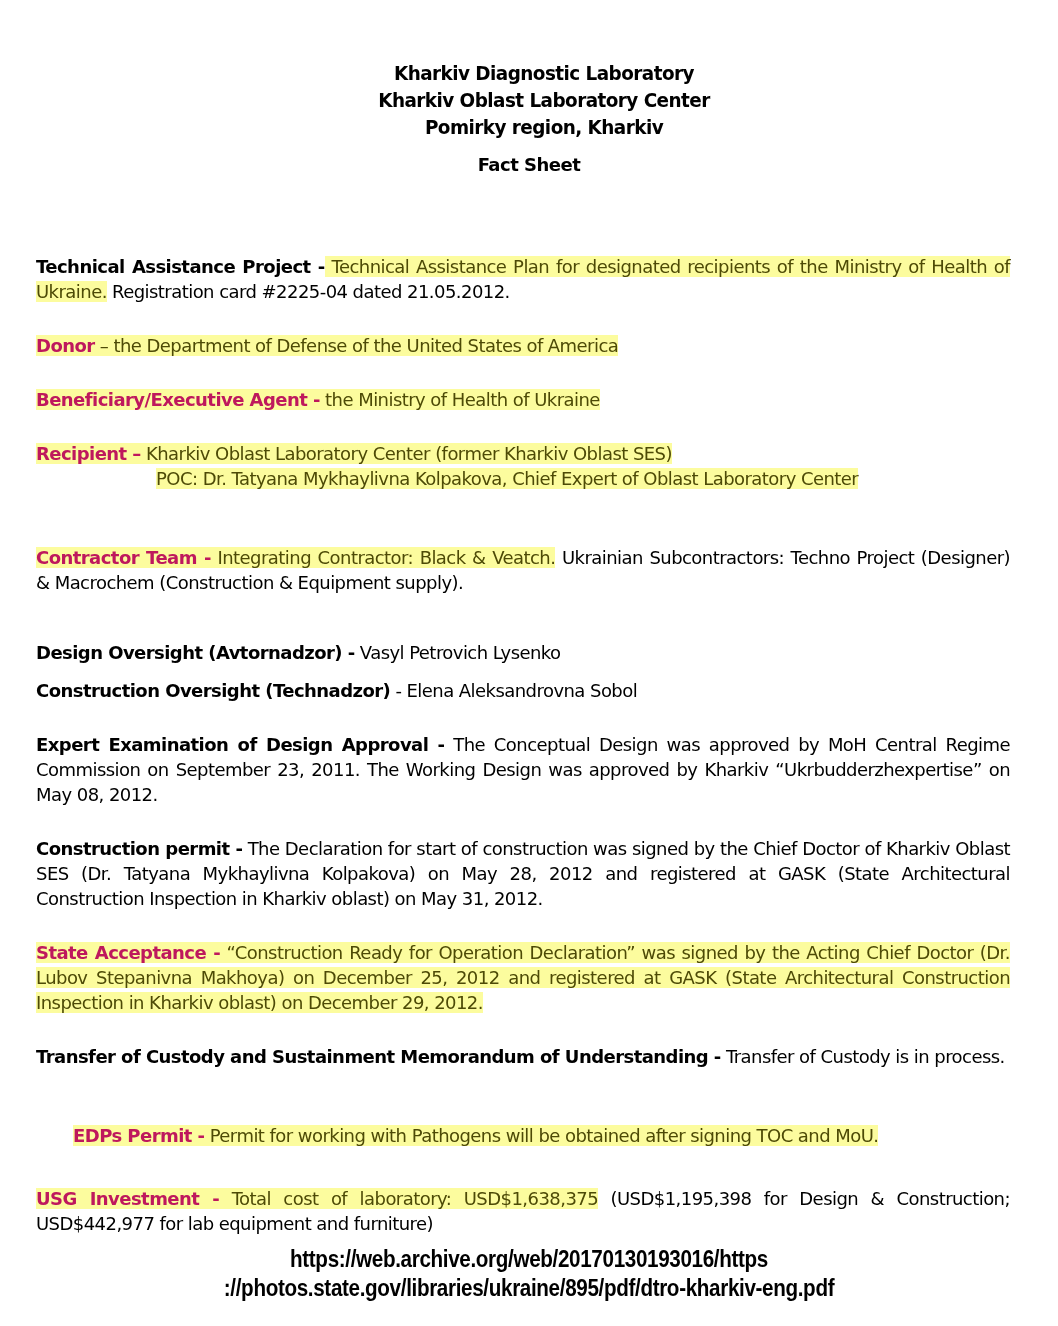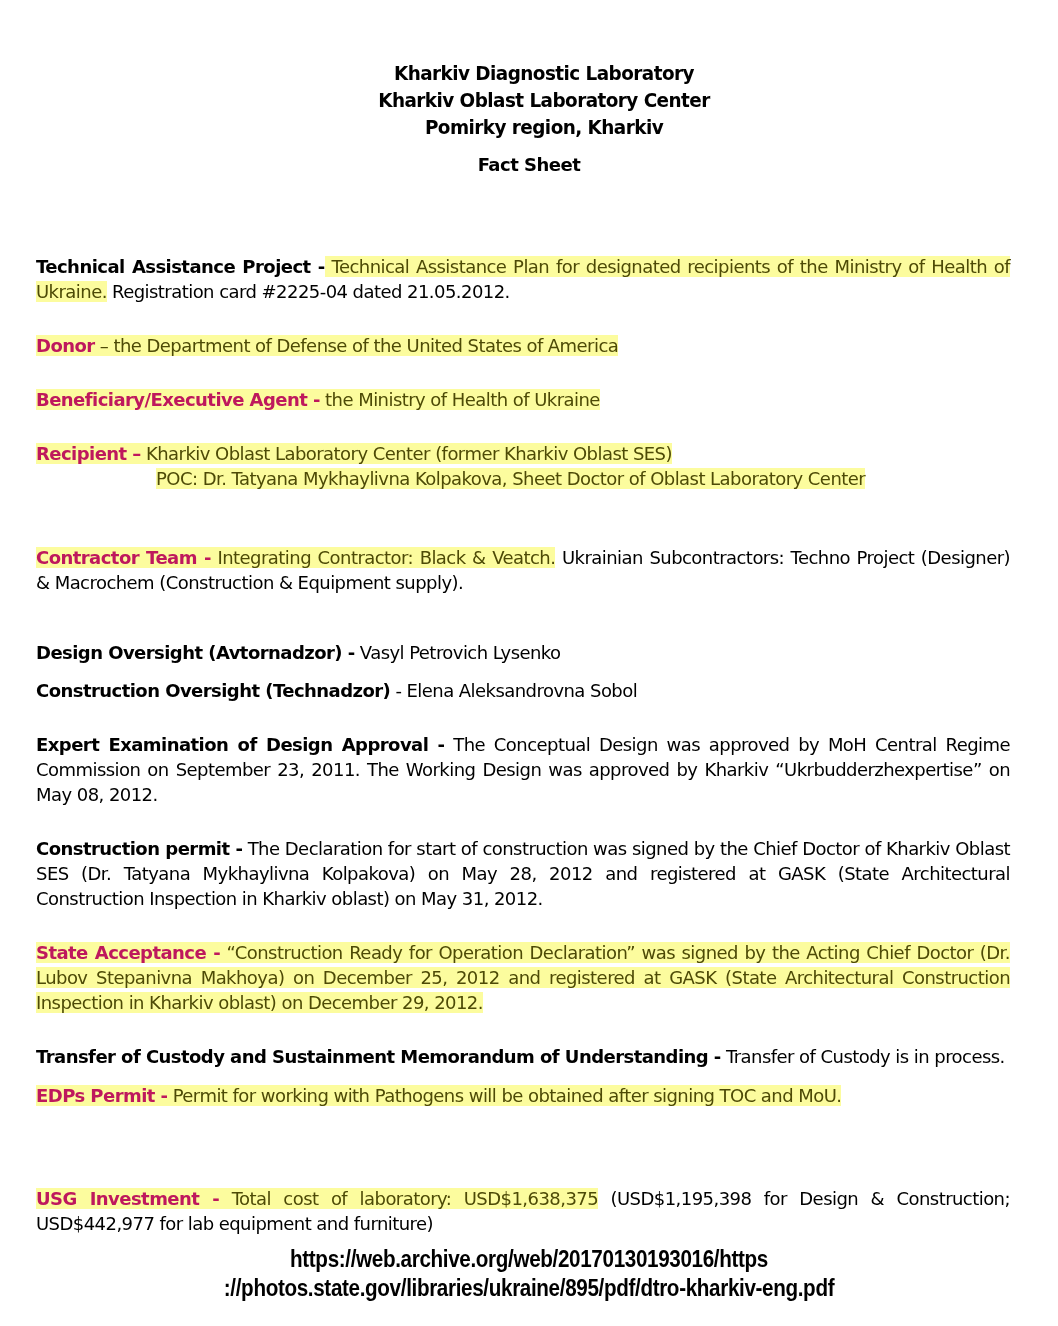--- a/index.html
+++ b/index.html
@@ -50,21 +50,21 @@
   <div class="section" style="top:333px;">
     <span class="hl"><b>Donor</b><span> – the Department of Defense of the United States of America</span></span>
   </div>
 
   <div class="section" style="top:387px;">
     <span class="hl"><b>Beneficiary/Executive Agent -</b><span> the Ministry of Health of Ukraine</span></span>
   </div>
 
   <div class="section" style="top:441px;">
     <span class="hl"><b>Recipient –</b><span> Kharkiv Oblast Laboratory Center (former Kharkiv Oblast SES)</span></span>
-    <span class="indent"><span class="hl">POC: Dr. Tatyana Mykhaylivna Kolpakova, Sheet Doctor of Oblast Laboratory Center</span></span>
+    <span class="indent"><span class="hl">POC: Dr. Tatyana Mykhaylivna Kolpakova, Chief Expert of Oblast Laboratory Center</span></span>
   </div>
 
   <div class="section" style="top:545px;">
     <span class="hl"><b>Contractor Team -</b><span> Integrating Contractor: Black &amp; Veatch.</span></span><span> Ukrainian Subcontractors: Techno Project (Designer) &amp; Macrochem (Construction &amp; Equipment supply).</span>
   </div>
 
   <div class="section" style="top:640px;">
     <b>Design Oversight (Avtornadzor) -</b><span> Vasyl Petrovich Lysenko</span>
   </div>
 
@@ -81,21 +81,21 @@
   </div>
 
   <div class="section" style="top:940px;">
     <span class="hl"><b>State Acceptance -</b><span> “Construction Ready for Operation Declaration” was signed by the Acting Chief Doctor (Dr. Lubov Stepanivna Makhoya) on December 25, 2012 and registered at GASK (State Architectural Construction Inspection in Kharkiv oblast) on December 29, 2012.</span></span>
   </div>
 
   <div class="section" style="top:1044px;">
     <b>Transfer of Custody and Sustainment Memorandum of Understanding -</b><span> Transfer of Custody is in process.</span>
   </div>
 
-  <div class="section" style="top:1083px;">
+  <div class="section" style="top:1123px;margin-left:37px;">
     <span class="hl"><b>EDPs Permit -</b><span> Permit for working with Pathogens will be obtained after signing TOC and MoU.</span></span>
   </div>
 
   <div class="section" style="top:1186px;">
     <span class="hl"><b>USG Investment -</b><span> Total cost of laboratory: USD$1,638,375</span></span><span> (USD$1,195,398 for Design &amp; Construction; USD$442,977 for lab equipment and furniture)</span>
   </div>
 
   <div class="footer">
     <div>https://web.archive.org/web/20170130193016/https</div>
     <div>://photos.state.gov/libraries/ukraine/895/pdf/dtro-kharkiv-eng.pdf</div>

